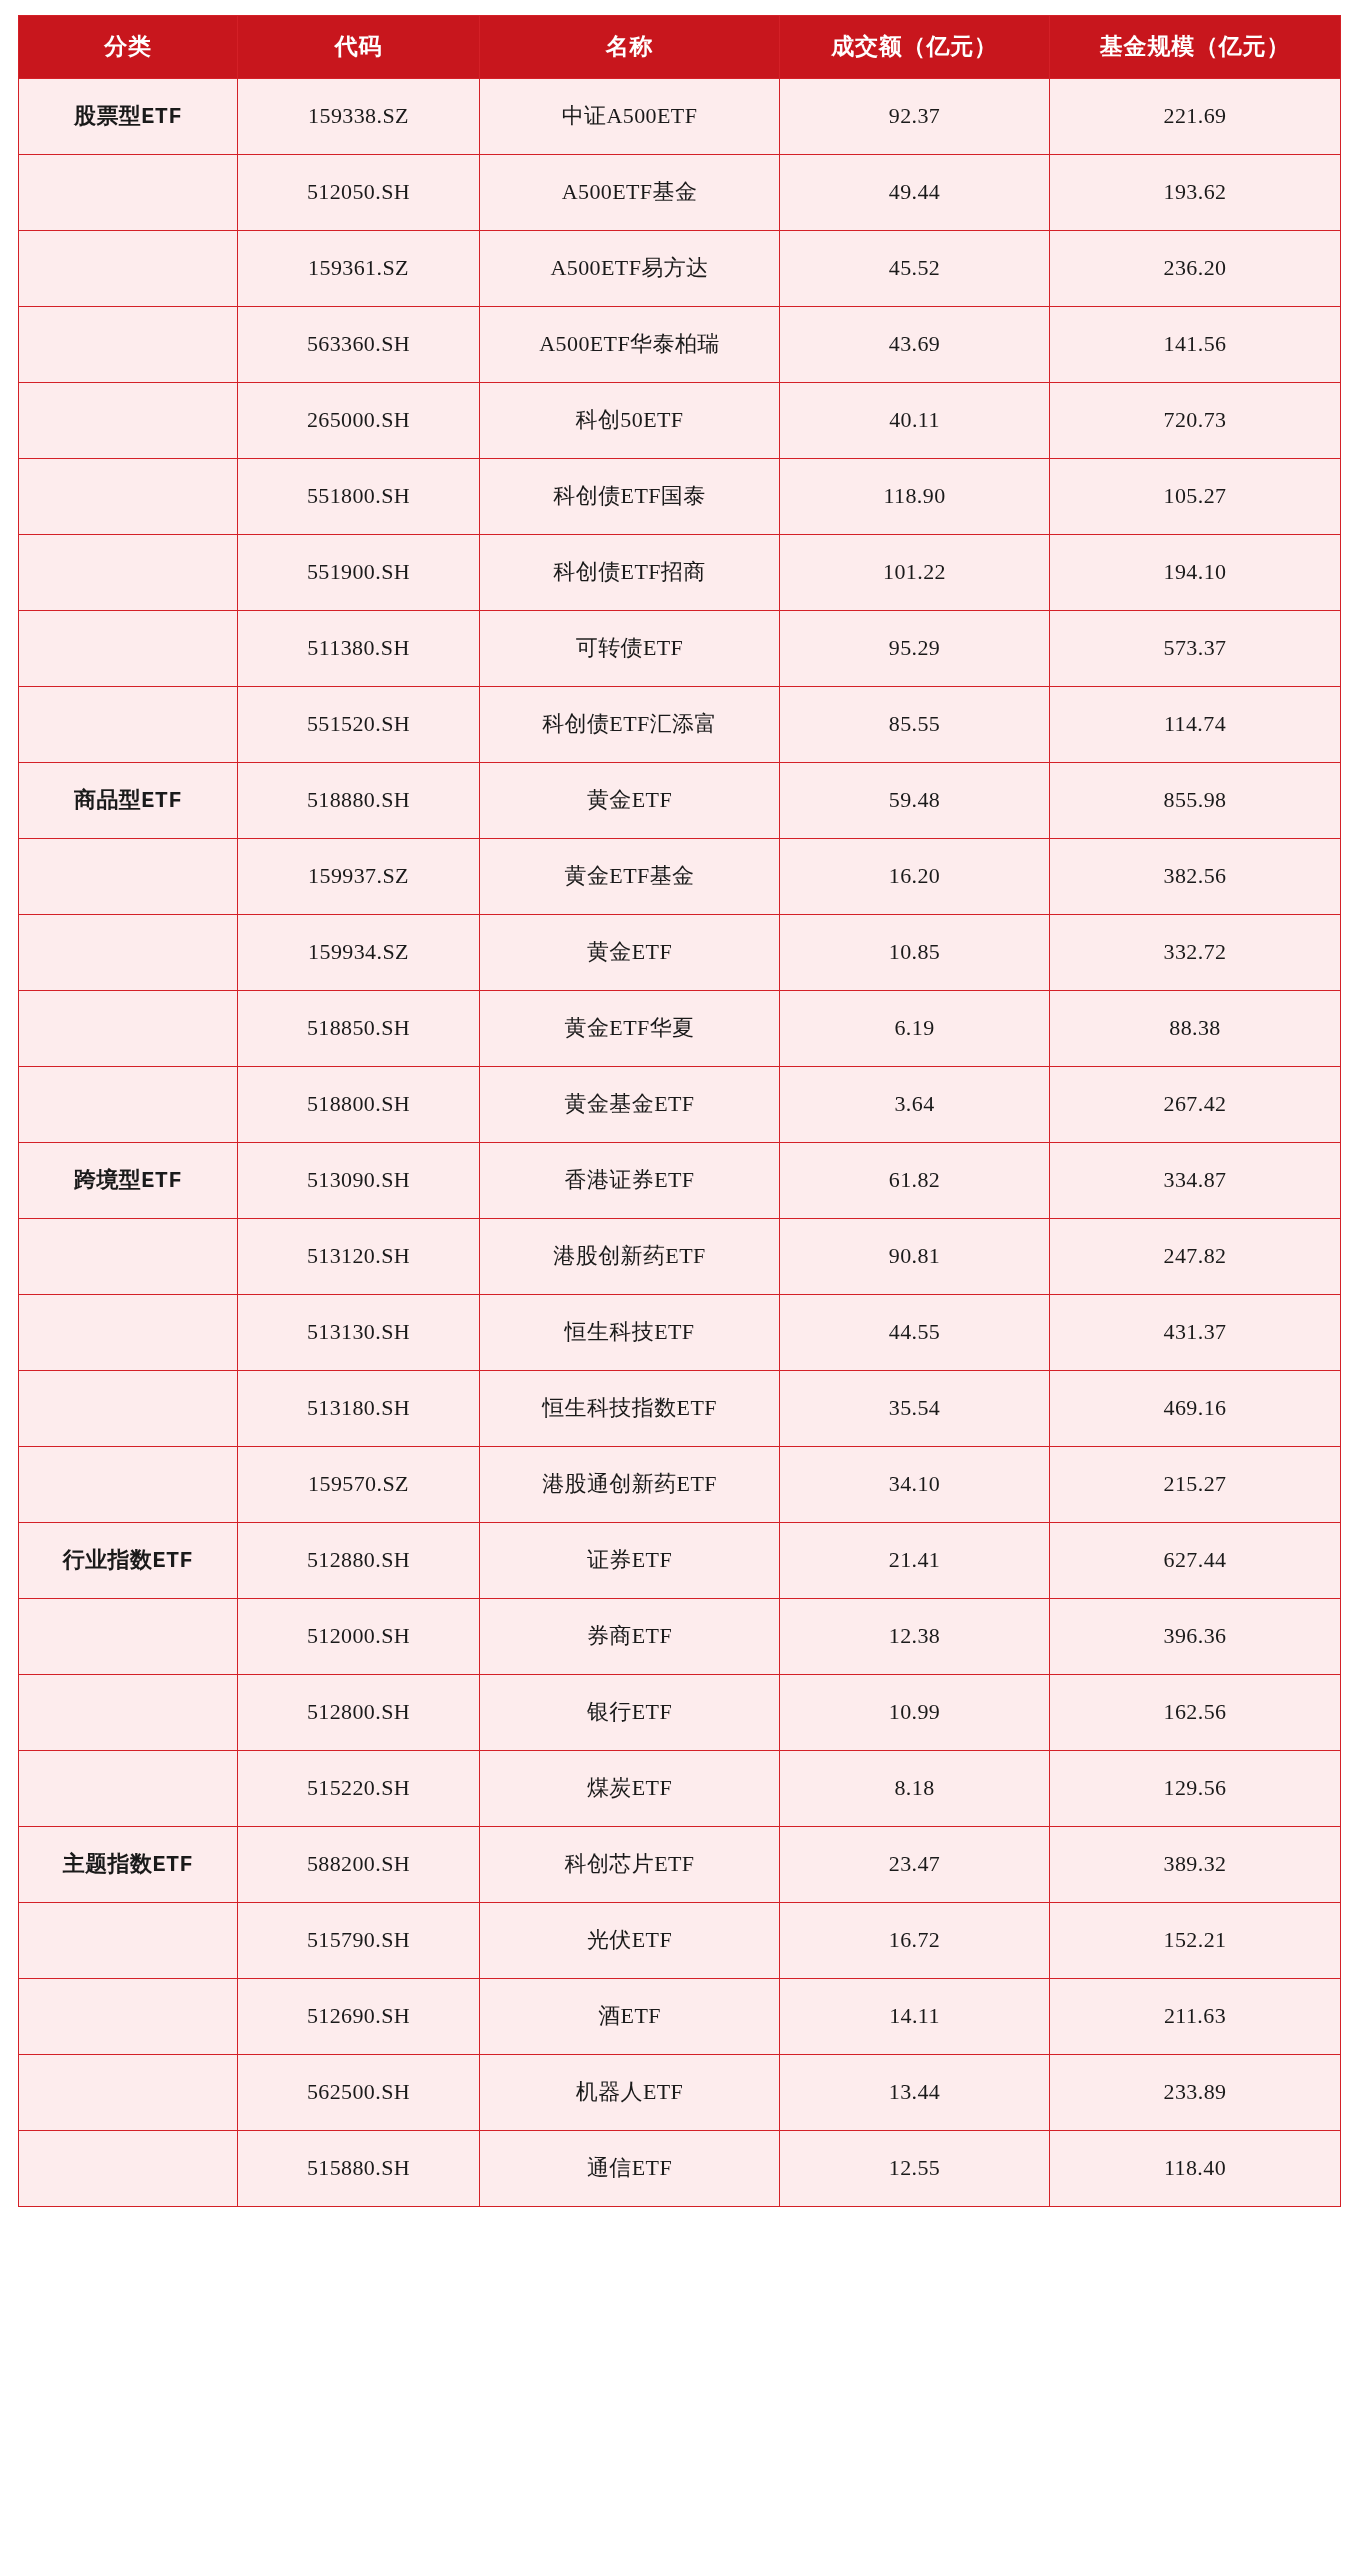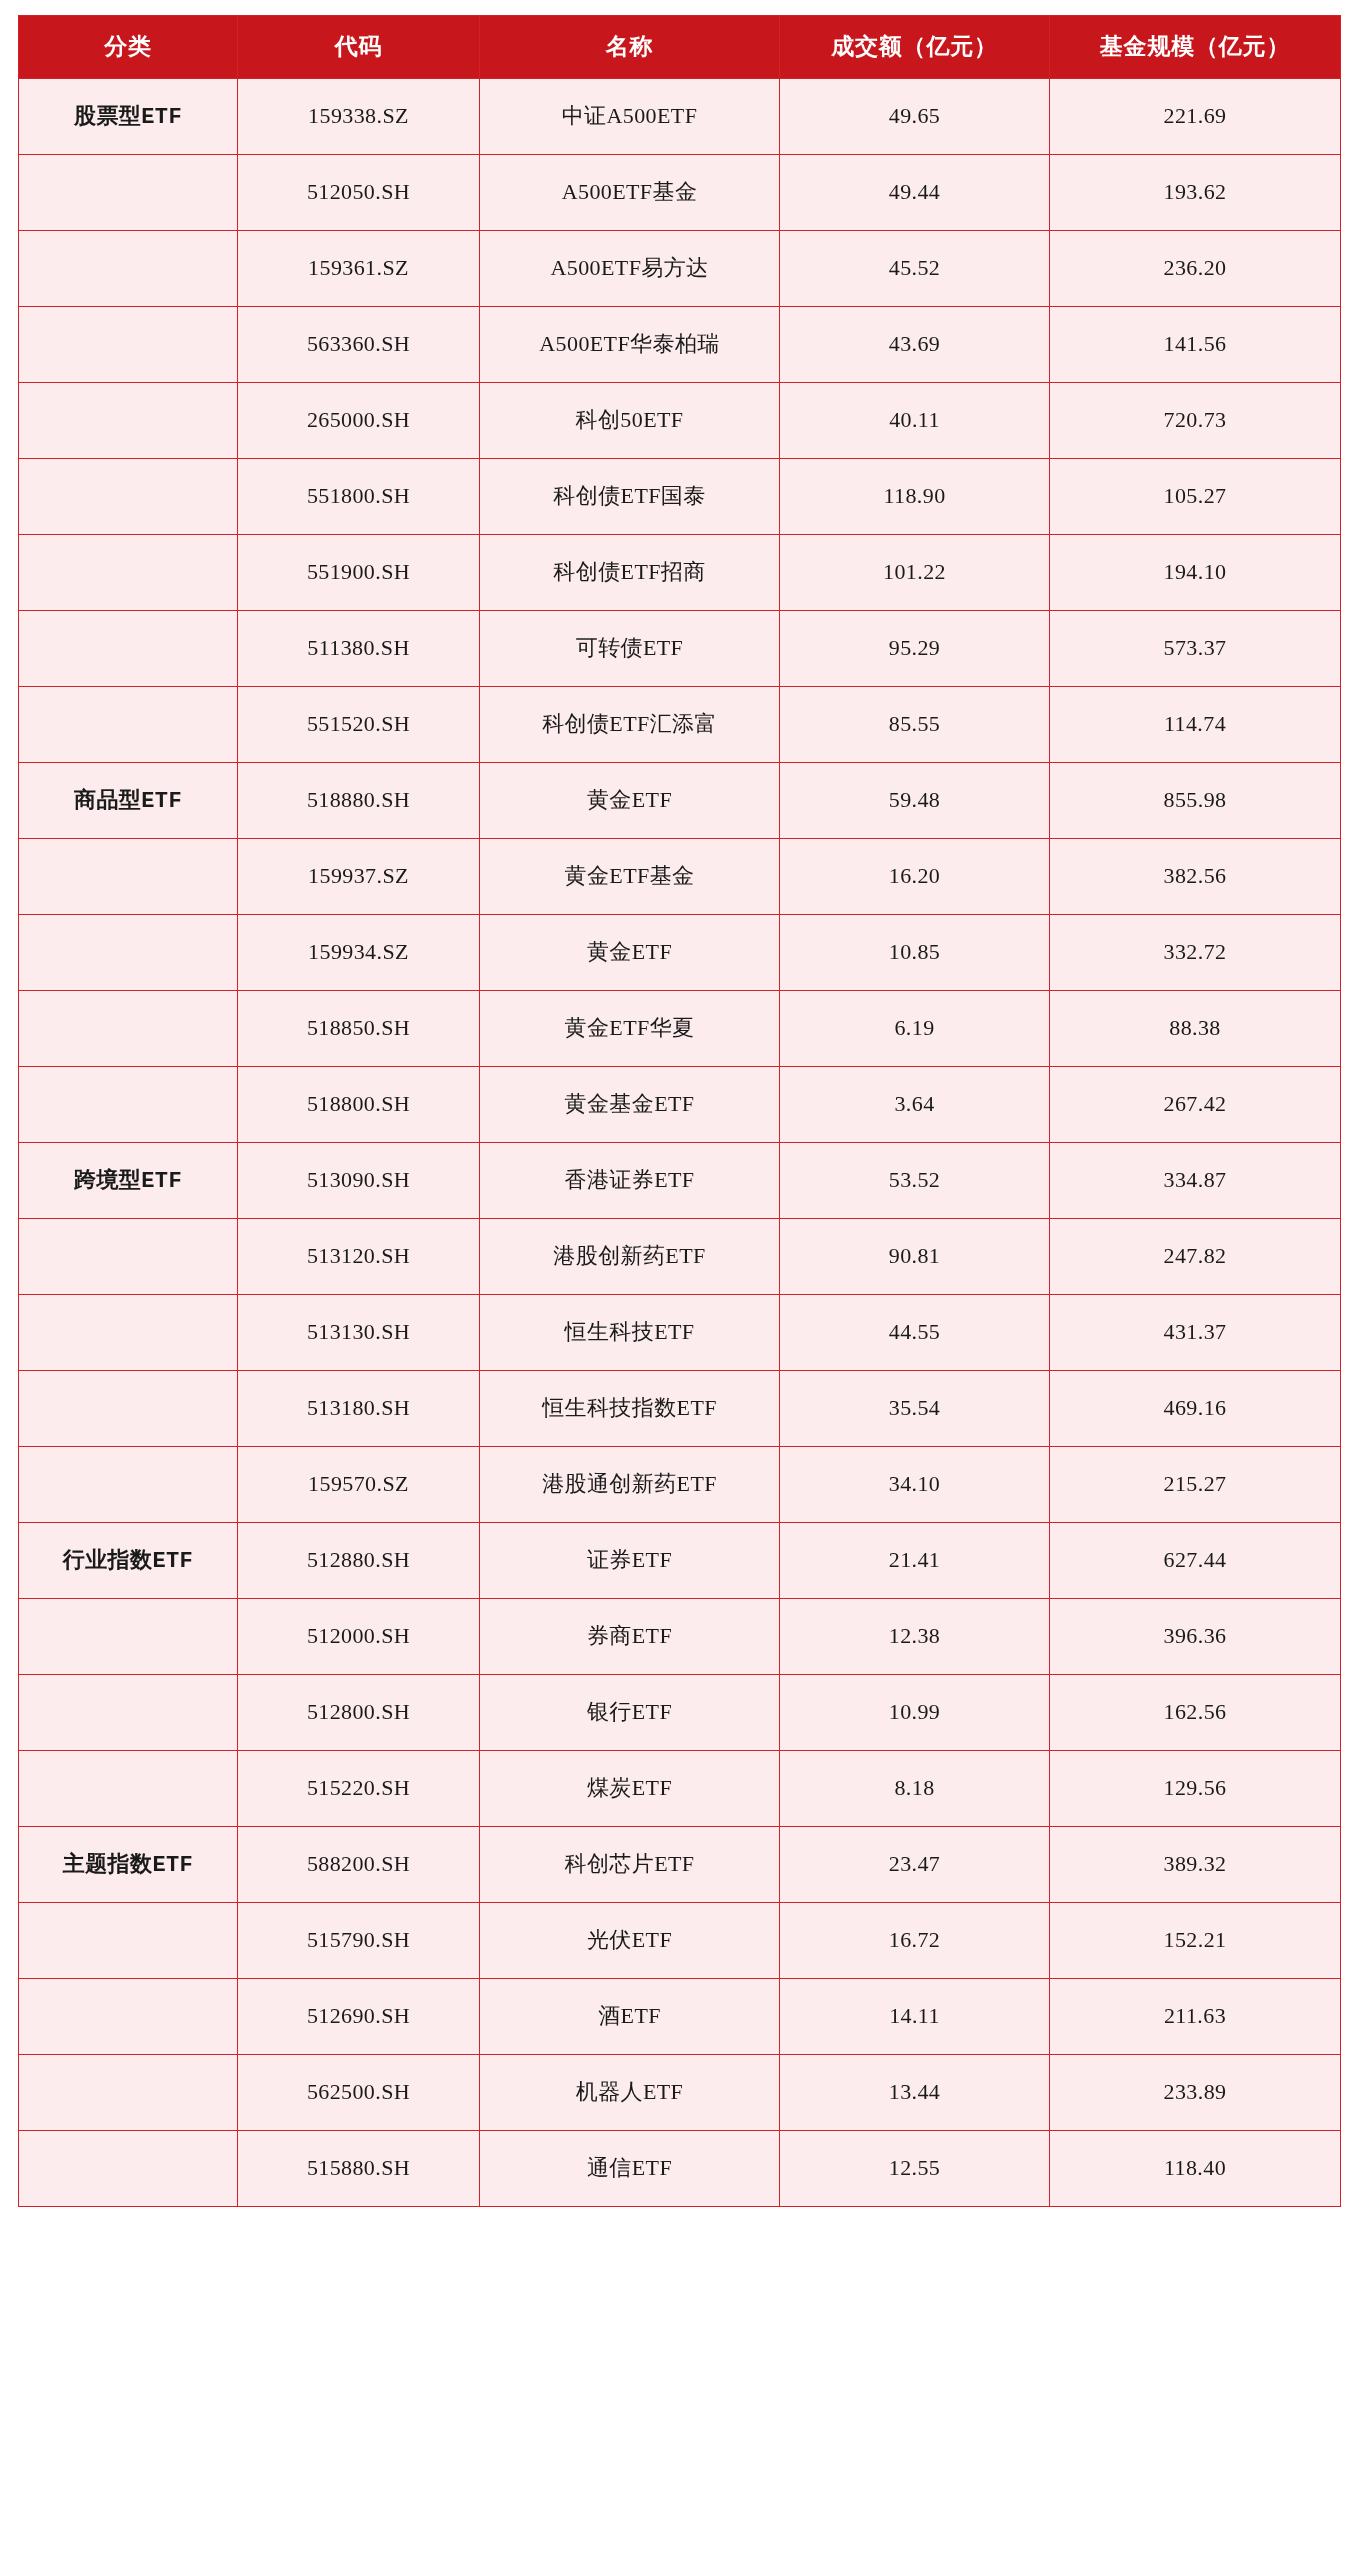--- a/index.html
+++ b/index.html
@@ -75,21 +75,21 @@
         <th>名称</th>
         <th>成交额（亿元）</th>
         <th>基金规模（亿元）</th>
       </tr>
     </thead>
     <tbody id="table-body">
         <tr>
           <td class="col-category">股票型ETF</td>
           <td class="col-code">159338.SZ</td>
           <td class="col-name">中证A500ETF</td>
-          <td class="col-turnover">49.65</td>
+          <td class="col-turnover">92.37</td>
           <td class="col-scale">221.69</td>
         </tr>
         <tr>
           <td class="col-category"></td>
           <td class="col-code">512050.SH</td>
           <td class="col-name">A500ETF基金</td>
           <td class="col-turnover">49.44</td>
           <td class="col-scale">193.62</td>
         </tr>
         <tr>
@@ -173,21 +173,21 @@
           <td class="col-category"></td>
           <td class="col-code">518800.SH</td>
           <td class="col-name">黄金基金ETF</td>
           <td class="col-turnover">3.64</td>
           <td class="col-scale">267.42</td>
         </tr>
         <tr>
           <td class="col-category">跨境型ETF</td>
           <td class="col-code">513090.SH</td>
           <td class="col-name">香港证券ETF</td>
-          <td class="col-turnover">53.52</td>
+          <td class="col-turnover">61.82</td>
           <td class="col-scale">334.87</td>
         </tr>
         <tr>
           <td class="col-category"></td>
           <td class="col-code">513120.SH</td>
           <td class="col-name">港股创新药ETF</td>
           <td class="col-turnover">90.81</td>
           <td class="col-scale">247.82</td>
         </tr>
         <tr>

